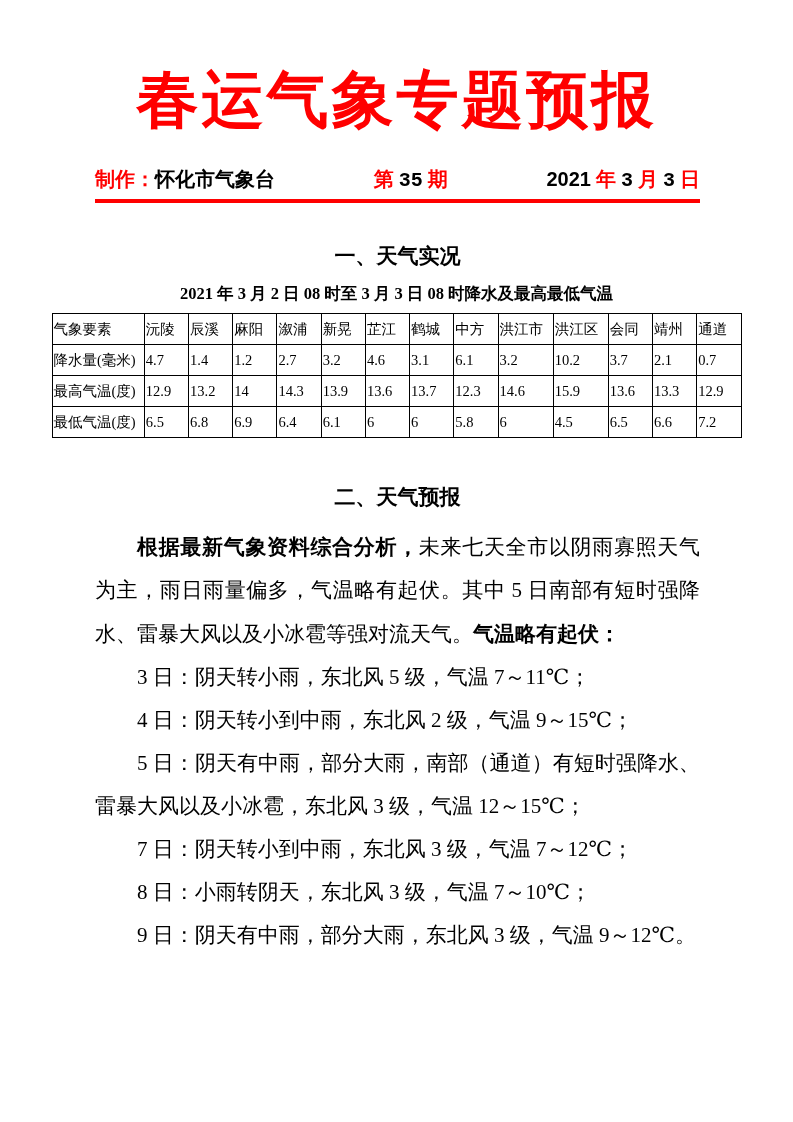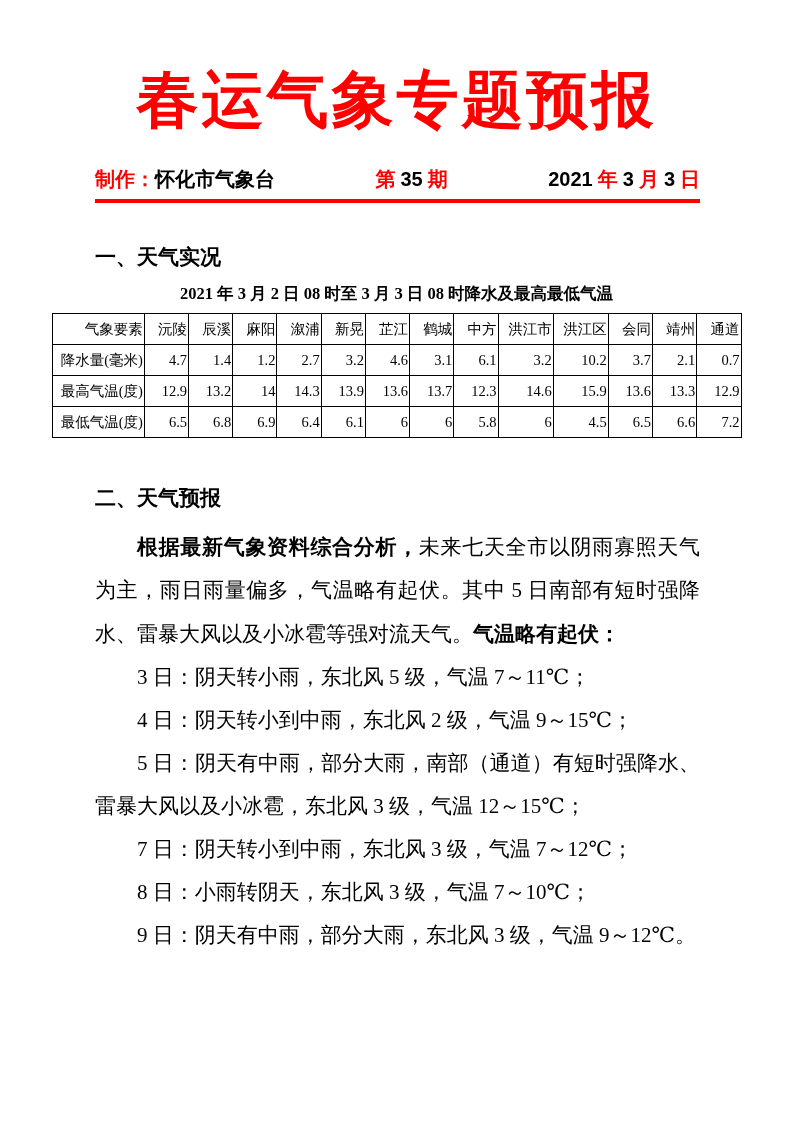--- a/index.html
+++ b/index.html
@@ -22,39 +22,40 @@
   }
   .masthead{
     display:flex;justify-content:space-between;align-items:baseline;
     margin:30px 93px 0 95px;padding-bottom:6px;
     border-bottom:4px solid var(--red);
     font-size:20px;font-weight:700;
     font-family:"Liberation Sans","DejaVu Sans",sans-serif;
   }
   .masthead .red{color:var(--red);text-align:center;}
   .mh-issue span + span,
-  .mh-date span + span{margin-left:5px;}
+  .mh-date span + span{margin-left:5px;font-family:Liberation Mono, monospace;}
   
   .section-heading{
     margin:0 93px 0 95px;font-size:21px;font-weight:700;line-height:27px;
-    font-family:Liberation Sans, sans-serif;
+    font-family:Liberation Serif, serif;
+    text-align:center;
   }
   .section-heading.first{margin-top:40px;}
   .section-heading.second{margin-top:46px;}
   .table-title{
     margin-top:13px;text-align:center;
     font-size:16.5px;font-weight:700;
   }
   table.weather{
     width:690px;margin:8px auto 0;border-collapse:collapse;
     table-layout:fixed;font-size:14.5px;
   }
   table.weather th,table.weather td{
     border:1px solid #000;height:31px;padding:0 1px;
-    text-align:right;vertical-align:middle;font-weight:400;
+    text-align:left;vertical-align:middle;font-weight:400;
     overflow:hidden;white-space:nowrap;
   }
   
   .body-text{
     margin:14px 93px 0 95px;
     font-size:21px;line-height:43px;text-align:justify;
   }
   .body-text p{margin:0;text-indent:2em;}
   .body-text .lead,
   .body-text .tail{

